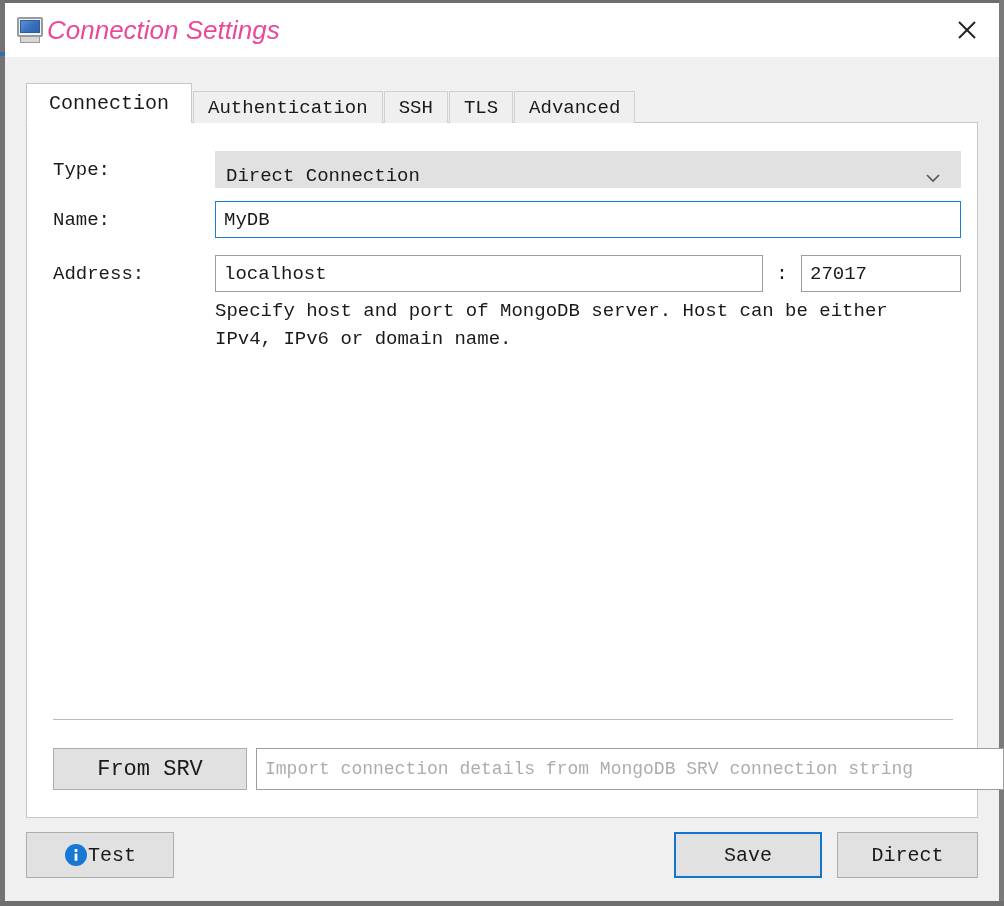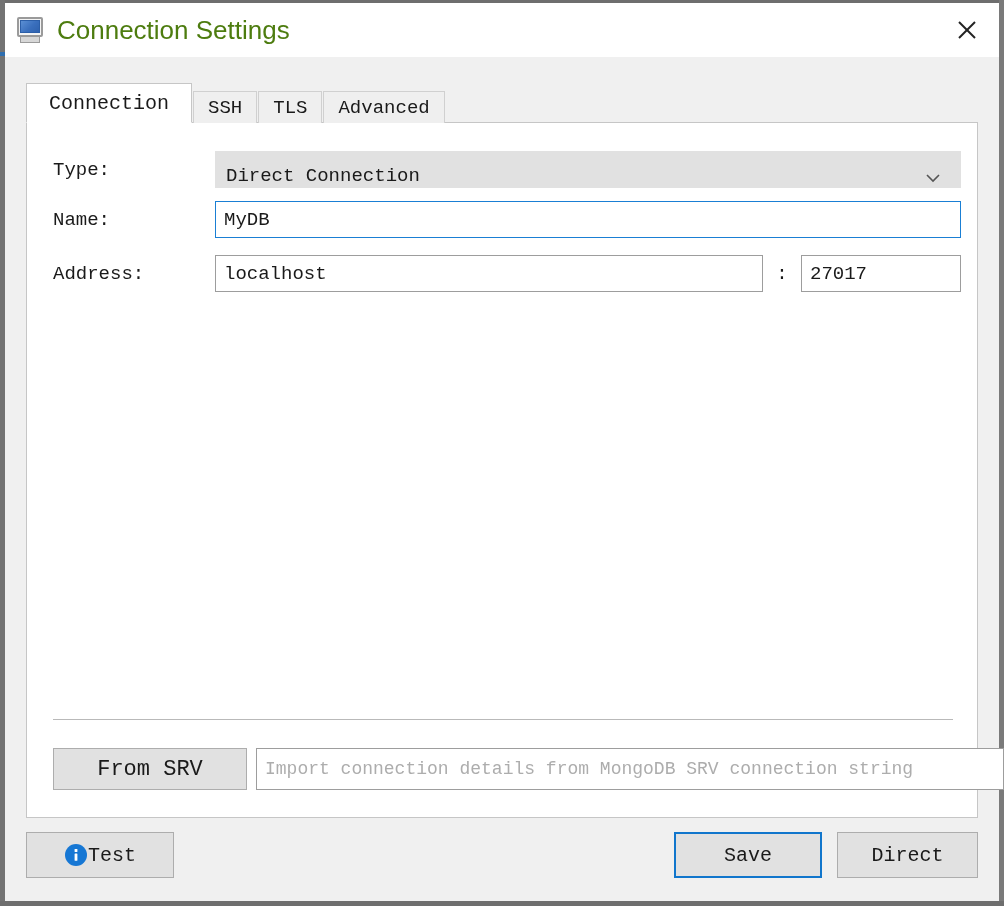--- a/index.html
+++ b/index.html
@@ -92,26 +92,27 @@
   .monitor-stand {
     position: absolute;
     left: 4px; top: 20px;
     width: 20px; height: 6px;
     background: #d7d7d7;
     border: 1px solid #9a9a9a;
     border-top: none;
     box-sizing: border-box;
   }
   .title-text {
-    margin-left: 13px;
+    margin-left: 3px;
     font-family: "Liberation Sans", "DejaVu Sans", sans-serif;
     font-size: 26px;
-    color: #4d7c0f;
+    color: #ec4899;
     letter-spacing: 0px;
     white-space: nowrap;
+    font-style: italic;
   }
   .close-button {
     position: absolute;
     right: 4px; top: 0px;
     width: 56px; height: 54px;
     display: flex;
     align-items: center;
     justify-content: center;
     cursor: default;
   }
@@ -360,20 +361,23 @@
     </div>
   </div>
 
   <div class="dialog-body">
 
     <div class="tabbar">
       <div class="tab active">
         <span>Connection</span>
       </div>
       <div class="tab">
+        <span>Authentication</span>
+      </div>
+      <div class="tab">
         <span>SSH</span>
       </div>
       <div class="tab">
         <span>TLS</span>
       </div>
       <div class="tab">
         <span>Advanced</span>
       </div>
     </div>
 
@@ -394,20 +398,21 @@
         <input class="text-input input-name focused" type="text" value="MyDB" style="">
       </div>
 
       <div class="form-row row-addr">
         <div class="field-label label-col">Address:</div>
         <input class="text-input input-host" type="text" value="localhost" style="">
         <div class="colon-sep">:</div>
         <input class="text-input input-port" type="text" value="27017" style="">
       </div>
 
+      <div class="help-text">Specify host and port of MongoDB server. Host can be either IPv4, IPv6 or domain name.</div>
 
       <div class="panel-separator"></div>
 
       <div class="srv-row">
         <div class="srv-button">
           <span>From SRV</span>
         </div>
         <input class="srv-input" type="text" placeholder="Import connection details from MongoDB SRV connection string" style="">
       </div>
 

